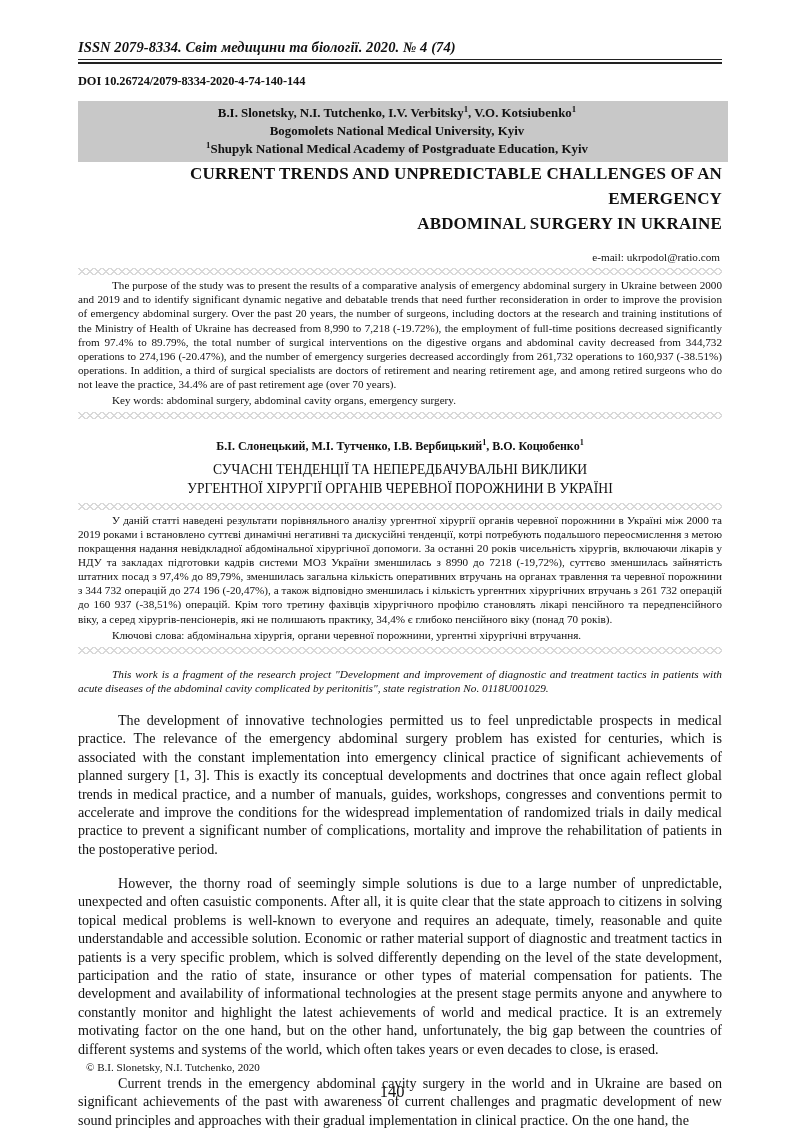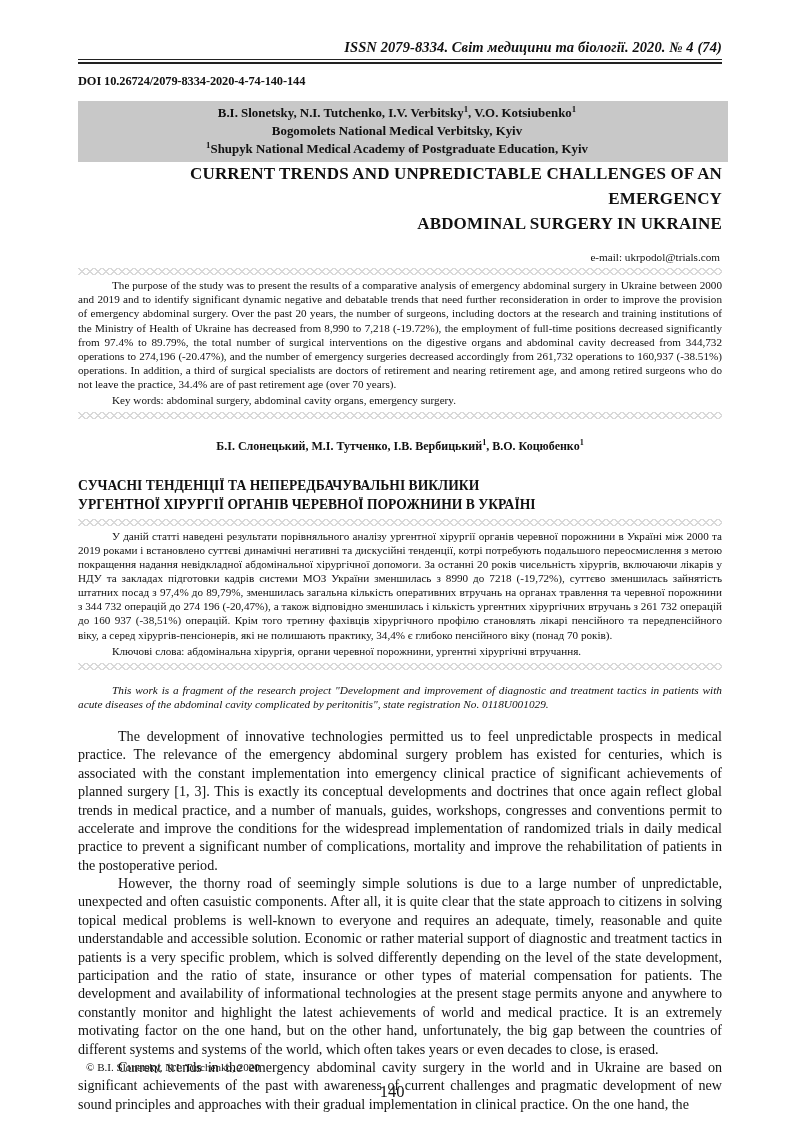--- a/index.html
+++ b/index.html
@@ -25,21 +25,20 @@
   }
 
   
   .running-head {
     font-style: italic;
     font-weight: bold;
     font-size: 14.5px;
     letter-spacing: 0.1px;
     padding-bottom: 3px;
     line-height: 1.25;
-    text-align: right;
   }
   .rule-double {
     border-top: 1px solid #222;
     border-bottom: 2px solid #222;
     height: 2px;
     margin-bottom: 9px;
   }
 
   
   .ident {
@@ -111,25 +110,25 @@
 
   
   .ua-authors {
     text-align: center;
     font-weight: bold;
     font-size: 12px;
     margin-top: 19px;
     line-height: 1.4;
   }
   .ua-title {
-    text-align: left;
-    font-weight: bold;
+    text-align: center;
+    font-weight: normal;
     font-size: 13.6px;
     line-height: 1.42;
-    margin-top: 21px;
+    margin-top: 5px;
   }
   .ua-title .line { display: block; }
 
   
   .project-note {
     font-style: italic;
     font-size: 11.3px;
     line-height: 1.3;
     text-align: justify;
     text-indent: 34px;
@@ -137,21 +136,21 @@
   }
 
   
   .body-text {
     font-size: 14.1px;
     line-height: 1.305;
     text-align: justify;
     text-indent: 40px;
     margin-top: 15px;
   }
-  .body-text + .body-text { margin-top: 0; }
+  .body-text + .body-text { margin-top: 16px; }
 
   
   .copyright {
     position: absolute;
     left: 86px;
     top: 1061px;
     font-size: 11.1px;
   }
   .folio {
     position: absolute;
@@ -168,30 +167,30 @@
 <div class="page">
   <div class="content">
 
     <div class="running-head">ISSN 2079-8334. Світ медицини та біології. 2020. № 4 (74)</div>
     <div class="rule-double"></div>
 
     <div class="ident">DOI 10.26724/2079-8334-2020-4-74-140-144</div>
 
     <div class="author-band">
       <span class="line"><span>B.I. Slonetsky, N.I. Tutchenko, I.V. Verbitsky</span><sup>1</sup><span>, V.O. Kotsiubenko</span><sup>1</sup></span>
-      <span class="line">Bogomolets National Medical Verbitsky, Kyiv</span>
+      <span class="line">Bogomolets National Medical University, Kyiv</span>
       <span class="line"><sup>1</sup><span>Shupyk National Medical Academy of Postgraduate Education, Kyiv</span></span>
     </div>
 
     <div class="main-title">
       <span class="line">CURRENT TRENDS AND UNPREDICTABLE CHALLENGES OF AN EMERGENCY</span>
       <span class="line">ABDOMINAL SURGERY IN UKRAINE</span>
     </div>
 
-    <div class="email">e-mail: ukrpodol@trials.com</div>
+    <div class="email">e-mail: ukrpodol@ratio.com</div>
 
     <div class="zigzag"></div>
 
     <div class="abstract">The purpose of the study was to present the results of a comparative analysis of emergency abdominal surgery in Ukraine between 2000 and 2019 and to identify significant dynamic negative and debatable trends that need further reconsideration in order to improve the provision of emergency abdominal surgery. Over the past 20 years, the number of surgeons, including doctors at the research and training institutions of the Ministry of Health of Ukraine has decreased from 8,990 to 7,218 (-19.72%), the employment of full-time positions decreased significantly from 97.4% to 89.79%, the total number of surgical interventions on the digestive organs and abdominal cavity decreased from 344,732 operations to 274,196 (-20.47%), and the number of emergency surgeries decreased accordingly from 261,732 operations to 160,937 (-38.51%) operations. In addition, a third of surgical specialists are doctors of retirement and nearing retirement age, and among retired surgeons who do not leave the practice, 34.4% are of past retirement age (over 70 years).</div>
     <div class="keywords"><b>Key words:</b><span> abdominal surgery, abdominal cavity organs, emergency surgery.</span></div>
 
     <div class="zigzag"></div>
 
     <div class="ua-authors"><span>Б.І. Слонецький, М.І. Тутченко, І.В. Вербицький</span><sup>1</sup><span>, В.О. Коцюбенко</span><sup>1</sup></div>
 

